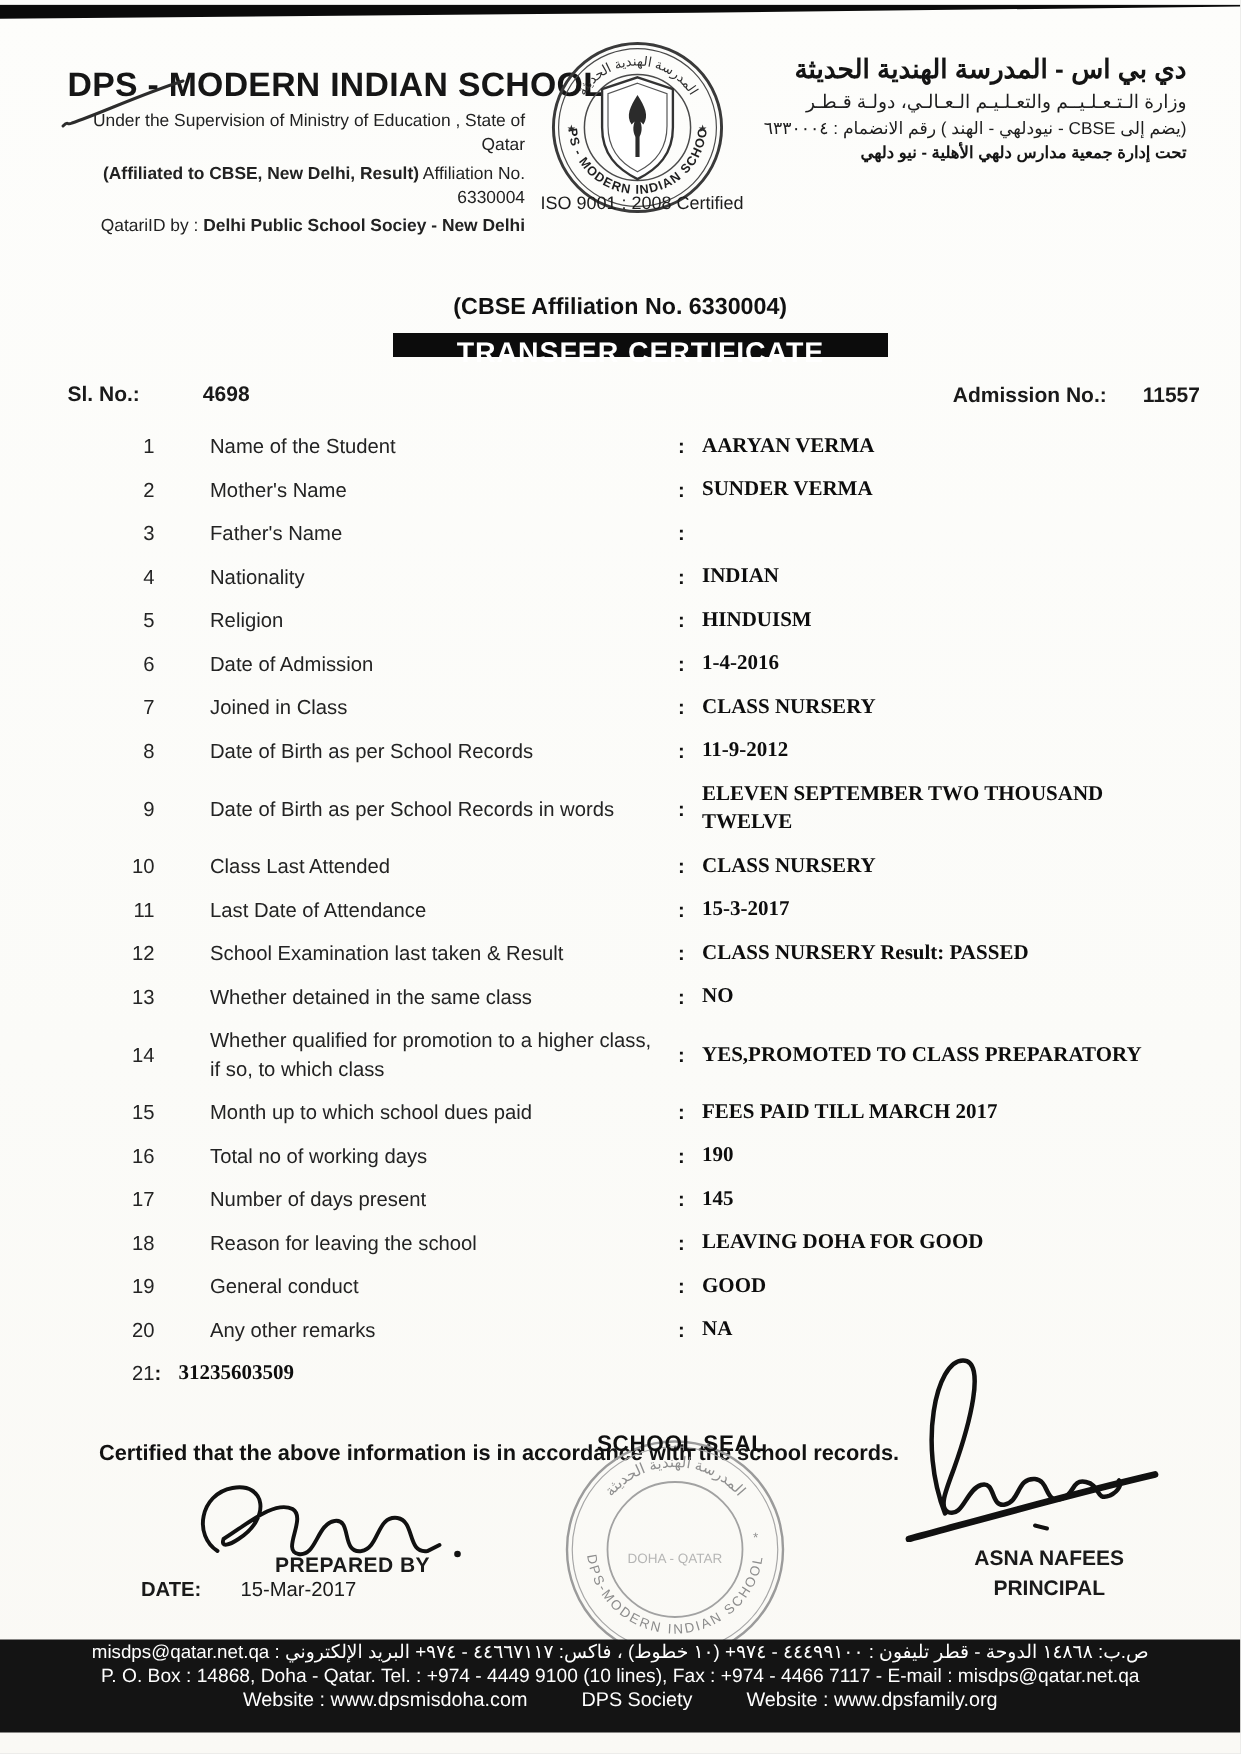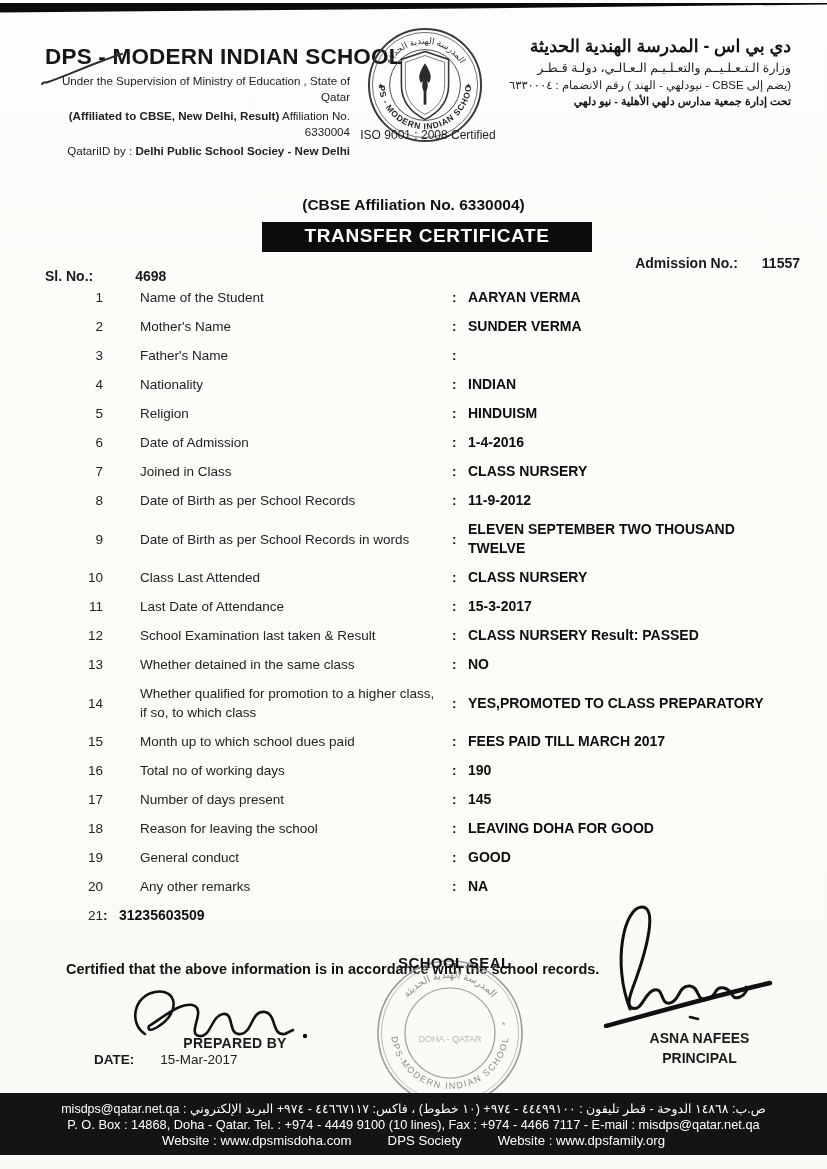--- a/index.html
+++ b/index.html
@@ -24,56 +24,56 @@
   .iso-line { position:absolute; left:348px; top:128px; width:160px; text-align:center; font-size:12px; color:#1d1d1d; }
 
   .head-ar { position:absolute; right:36px; top:36px; width:300px; text-align:right; direction:rtl; }
   .ar1 { font-size:17.5px; font-weight:700; color:#141414; }
   .ar2 { font-size:12.5px; margin-top:3px; color:#1d1d1d; }
   .ar3 { font-size:11.5px; margin-top:3px; color:#1d1d1d; }
   .ar4 { font-size:11px; margin-top:3px; font-weight:700; color:#141414; }
 
   
   .cbse-line { position:absolute; left:0; top:196px; width:100%; text-align:center; font-size:15.5px; font-weight:700; color:#111; }
-  .banner { position:absolute; left:262px; top:222px; width:330px; height:30px; background:#0c0c0c;
+  .banner { position:absolute; left:262px; top:222px; width:330px; height:16px; background:#0c0c0c;
     color:#fff; font-size:19px; font-weight:700; letter-spacing:.6px; text-align:center; line-height:28px; }
 
   
-  .serial-left { position:absolute; left:45px; top:268px; font-size:14px; font-weight:700; }
+  .serial-left { position:absolute; left:45px; top:254px; font-size:14px; font-weight:700; }
   .serial-left .val { margin-left:42px; }
   .serial-right { position:absolute; right:27px; top:255px; font-size:14px; font-weight:700; }
   .serial-right .val { margin-left:24px; }
 
   
   .rows { position:absolute; left:0; top:288px; width:100%; }
   .row { display:flex; align-items:center; margin-bottom:10px; font-size:13.5px; line-height:19px; }
   .row .num { width:103px; text-align:right; flex:none; color:#242424; }
   .row .label { width:312px; margin-left:37px; flex:none; color:#232323; white-space:pre-line; }
   .row .sep { width:16px; flex:none; font-weight:700; color:#111; text-align:left; }
-  .row .value { flex:1; font-weight:700; font-size:14px; color:#0d0d0d; padding-right:14px; white-space:pre-line; }
+  .row .value { flex:1; font-weight:700; font-size:14px; color:#0d0d0d; padding-right:14px; white-space:pre-line;font-family:Liberation Serif, serif; }
 
   
   .certify { position:absolute; left:66px; top:961px; font-size:14.5px; font-weight:700; color:#121212; }
   .sig-prepared { position:absolute; left:125px; top:982px; }
   .prepared-label { position:absolute; left:150px; top:1035px; width:170px; text-align:center; font-size:14px; font-weight:700; letter-spacing:.3px; }
   .date-line { position:absolute; left:94px; top:1052px; font-size:13.5px; }
   .date-line .dl { font-weight:700; }
   .date-line .dv { margin-left:26px; }
 
   .seal-wrap { position:absolute; left:375px; top:958px; width:150px; height:150px; }
   .seal-label { position:absolute; left:398px; top:954px; font-size:15px; font-weight:700; letter-spacing:.4px; color:#101010; }
 
   .sig-principal { position:absolute; left:598px; top:893px; }
   .principal-block { position:absolute; left:612px; top:1030px; width:175px; text-align:center; }
   .principal-name { font-size:14px; font-weight:700; }
   .principal-title { font-size:14px; font-weight:700; margin-top:4px; }
 
   
   .footer { position:absolute; left:0; top:1093px; width:100%; height:62px; background:#141414; color:#fff;
-    display:flex; flex-direction:column; justify-content:center; align-items:center; gap:1px; }
+    display:flex; flex-direction:column; justify-content:flex-start; align-items:center; gap:1px; }
   .f-ar { font-size:12.5px; direction:rtl; white-space:nowrap; }
   .f-en { font-size:12.8px; white-space:nowrap; }
   .f-web { font-size:13.2px; display:flex; gap:36px; white-space:nowrap; }
   svg text { font-family:"Liberation Sans", sans-serif; }
 </style>
 </head>
 <body>
 
 <div id="page">
 

